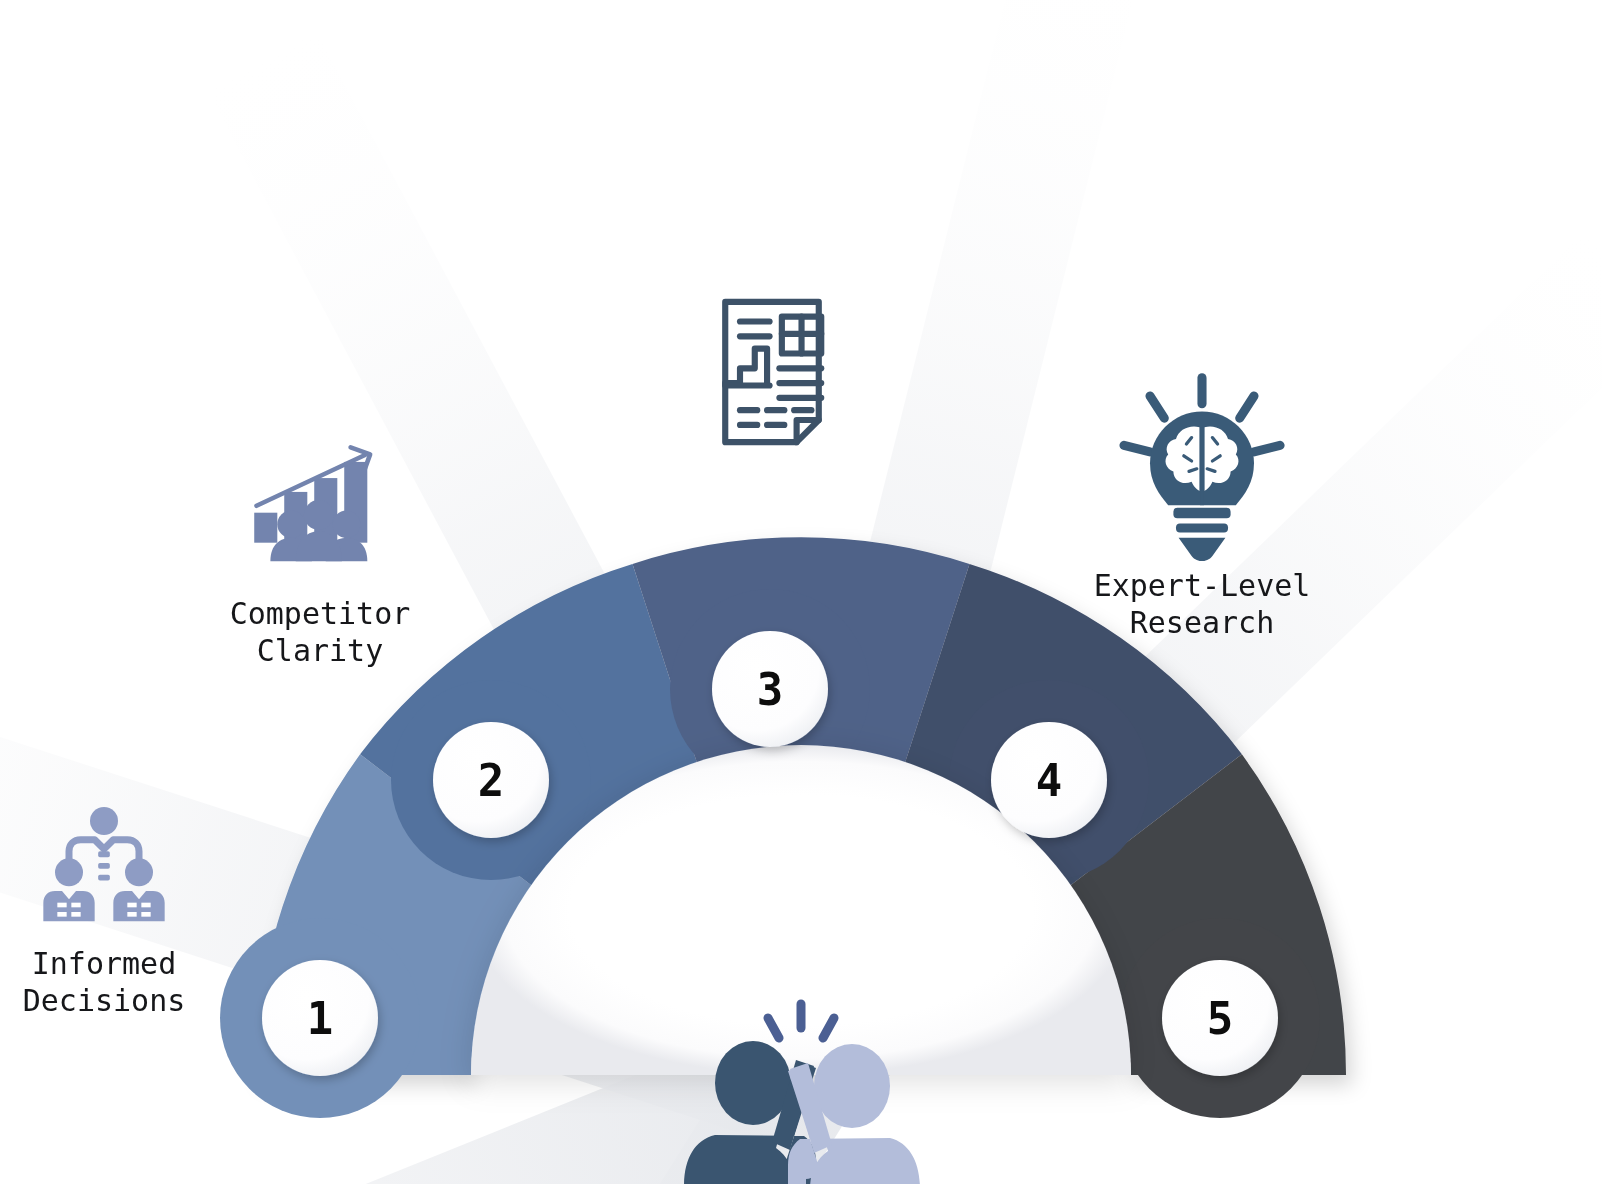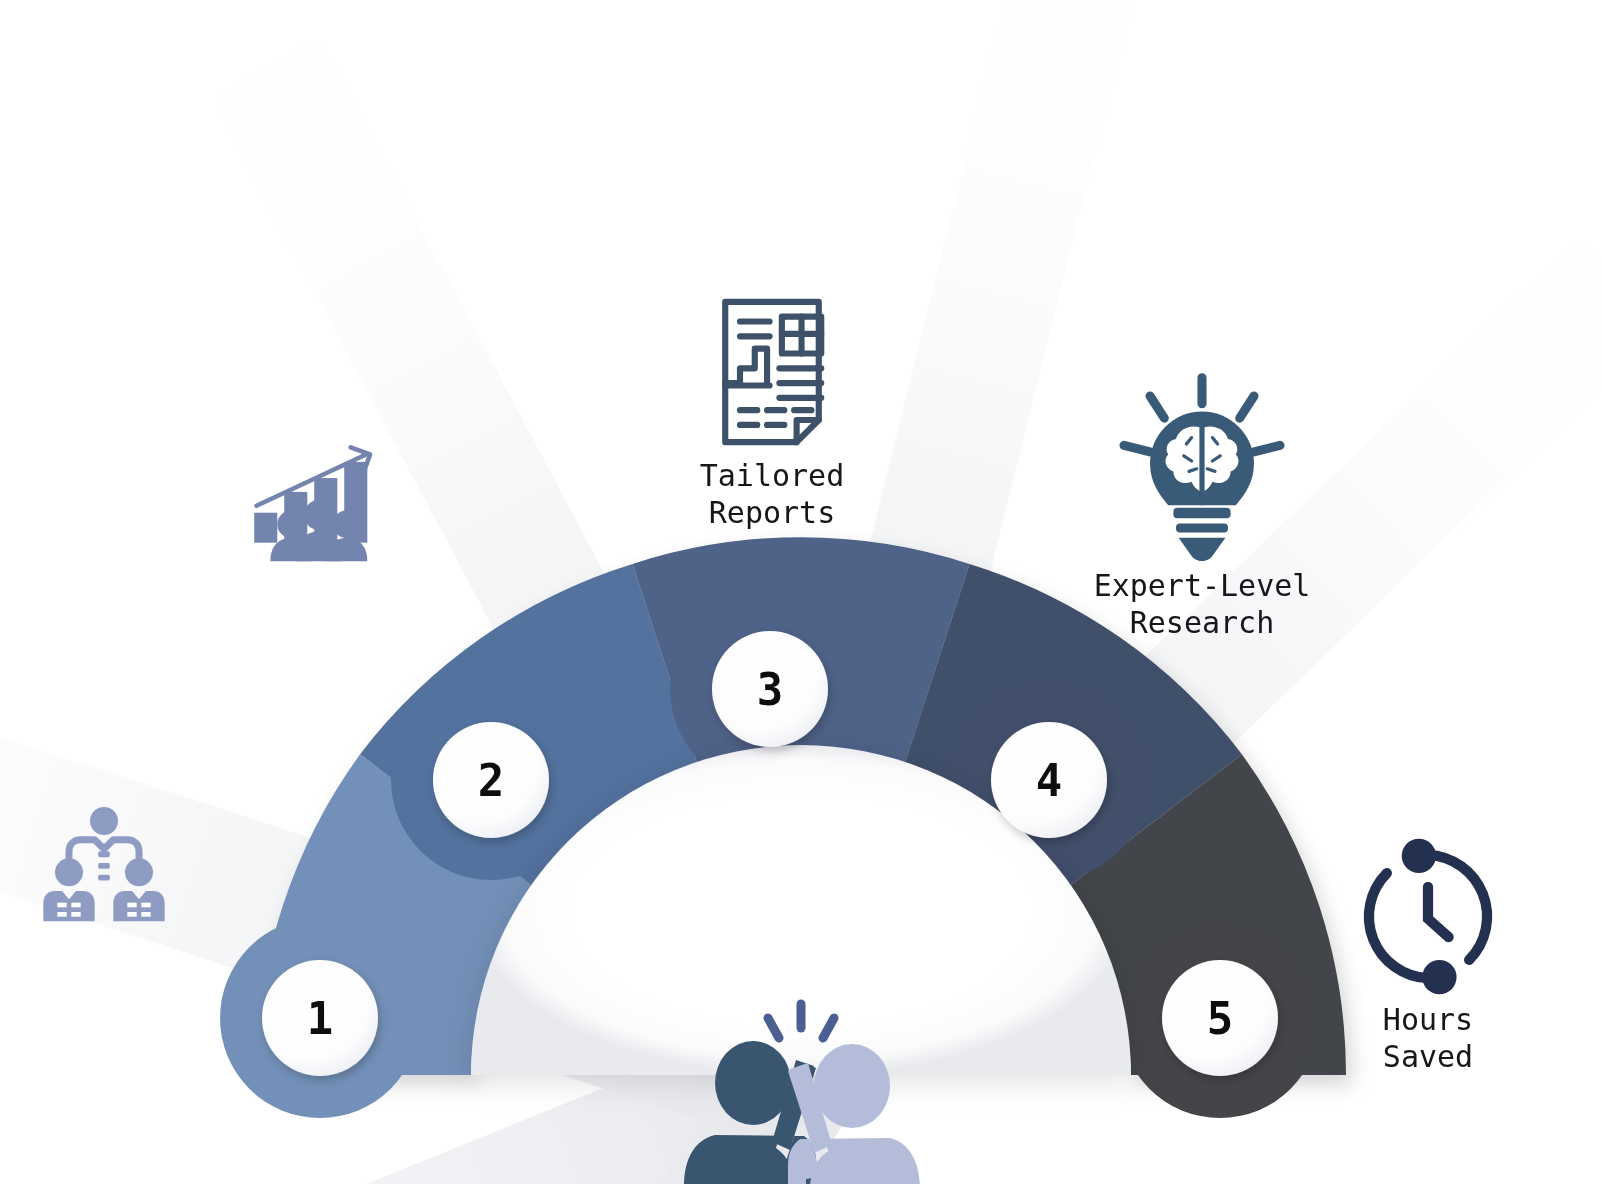--- a/index.html
+++ b/index.html
@@ -216,20 +216,22 @@
           <path d="M 68,104 L 68,88 C 68,82 72,78 78,78 L 84,78 L 90,85 L 96,78 L 102,78 C 108,78 112,82 112,88 L 112,104 Z"></path>
           <rect x="20" y="88" width="20" height="4" fill="#ffffff"></rect>
           <rect x="20" y="96" width="20" height="4" fill="#ffffff"></rect>
           <rect x="28" y="86" width="4" height="16" fill="#8e9cc4"></rect>
           <rect x="80" y="88" width="20" height="4" fill="#ffffff"></rect>
           <rect x="80" y="96" width="20" height="4" fill="#ffffff"></rect>
           <rect x="88" y="86" width="4" height="16" fill="#8e9cc4"></rect>
         </g>
       </svg>
     </div>
+    <div class="benefit-label">Informed
+Decisions</div>
   </div>
 
   <div class="benefit" id="benefit-1">
     <div class="benefit-icon">
       <svg viewBox="0 0 130 120" width="160" height="150">
         <g fill="#7384ae">
           <rect x="8" y="58" width="20" height="26"></rect>
           <rect x="34" y="40" width="20" height="44"></rect>
           <rect x="60" y="28" width="20" height="56"></rect>
           <rect x="86" y="14" width="20" height="70"></rect>
@@ -237,20 +239,22 @@
           <path d="M 90,6 L 108,6 L 108,24" fill="none" stroke="#7384ae" stroke-width="4" stroke-linecap="round" stroke-linejoin="round" transform="rotate(20 104 8)"></path>
           <circle cx="40" cy="68" r="12"></circle>
           <path d="M 22,100 C 22,86 30,80 40,80 C 50,80 58,86 58,100 Z"></path>
           <circle cx="88" cy="68" r="12"></circle>
           <path d="M 70,100 C 70,86 78,80 88,80 C 98,80 106,86 106,100 Z"></path>
           <circle cx="64" cy="60" r="13"></circle>
           <path d="M 44,100 C 44,84 52,74 64,74 C 76,74 84,84 84,100 Z"></path>
         </g>
       </svg>
     </div>
+    <div class="benefit-label">Competitor
+Clarity</div>
   </div>
 
   <div class="benefit" id="benefit-2">
     <div class="benefit-icon">
       <svg viewBox="0 0 120 130" width="150" height="160">
         <g fill="none" stroke="#3d5268" stroke-width="5" stroke-linejoin="round" stroke-linecap="round">
           <path d="M 22,8 L 98,8 L 98,104 L 80,122 L 22,122 Z"></path>
           <path d="M 98,104 L 80,104 L 80,122"></path>
           <line x1="34" y1="24" x2="58" y2="24"></line>
           <line x1="34" y1="36" x2="58" y2="36"></line>
@@ -263,22 +267,20 @@
           <path d="M 22,74 L 34,74 L 34,62 L 46,62 L 46,46 L 56,46 L 56,74"></path>
           <line x1="22" y1="76" x2="58" y2="76"></line>
           <line x1="34" y1="96" x2="48" y2="96"></line>
           <line x1="56" y1="96" x2="70" y2="96"></line>
           <line x1="78" y1="96" x2="92" y2="96"></line>
           <line x1="34" y1="108" x2="48" y2="108"></line>
           <line x1="56" y1="108" x2="70" y2="108"></line>
         </g>
       </svg>
     </div>
-    <div class="benefit-label">Tailored
-Reports</div>
   </div>
 
   <div class="benefit" id="benefit-3">
     <div class="benefit-icon">
       <svg viewBox="0 0 140 150" width="190" height="195">
         <g stroke="#3a5b78" stroke-width="7" stroke-linecap="round">
           <line x1="70" y1="6" x2="70" y2="26"></line>
           <line x1="30" y1="20" x2="41" y2="37"></line>
           <line x1="110" y1="20" x2="99" y2="37"></line>
           <line x1="10" y1="58" x2="30" y2="63"></line>
@@ -302,29 +304,14 @@
           <path d="M 62,52 L 58,57 M 56,66 L 62,70 M 60,78 L 66,76"></path>
           <path d="M 78,52 L 82,57 M 84,66 L 78,70 M 80,78 L 74,76"></path>
         </g>
         <line x1="70" y1="44" x2="70" y2="104" stroke="#3a5b78" stroke-width="3"></line>
       </svg>
     </div>
     <div class="benefit-label">Expert-Level
 Research</div>
   </div>
 
-  <div class="benefit" id="benefit-4">
-    <div class="benefit-icon">
-      <svg viewBox="0 0 140 140" width="165" height="165">
-        <g fill="none" stroke="#23304f" stroke-width="9" stroke-linecap="round">
-          <path d="M 70,16 A 54,54 0 0 1 106,108"></path>
-          <path d="M 70,124 A 54,54 0 0 1 34,32"></path>
-          <path d="M 70,44 L 70,72 L 88,88"></path>
-        </g>
-        <circle cx="62" cy="17" r="15" fill="#23304f"></circle>
-        <circle cx="80" cy="123" r="15" fill="#23304f"></circle>
-      </svg>
-    </div>
-    <div class="benefit-label">Hours
-Saved</div>
-  </div>
 
 </div>
 
 </body></html>

